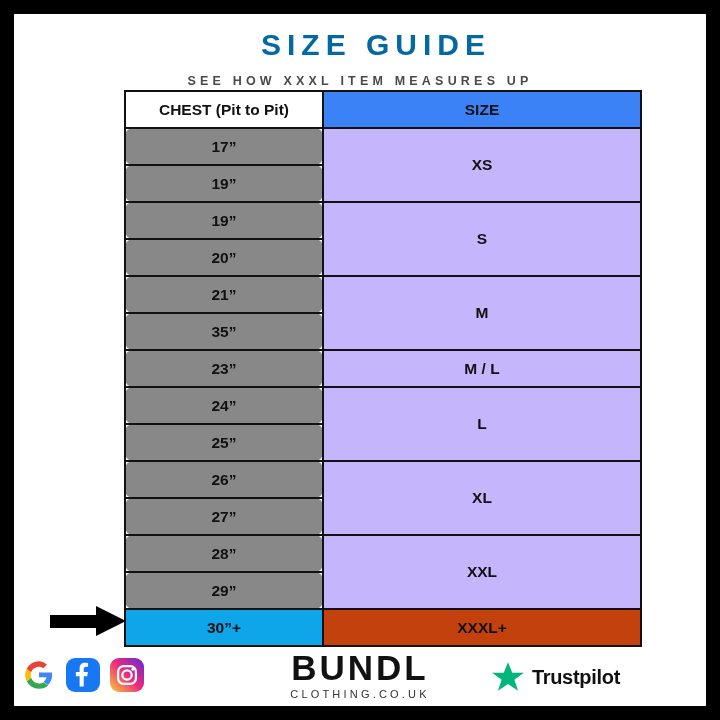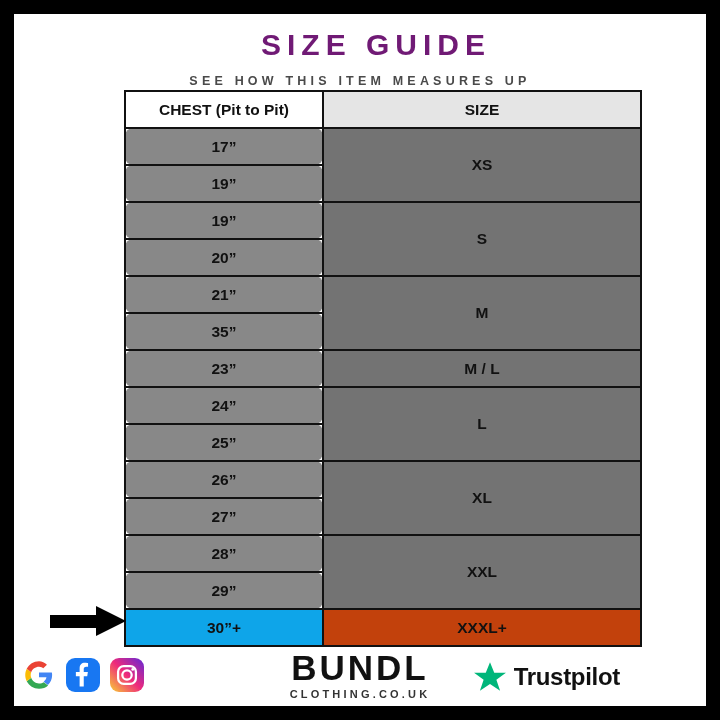--- a/index.html
+++ b/index.html
@@ -20,21 +20,21 @@
     width: 692px;
     height: 692px;
     background: #ffffff;
     box-sizing: border-box;
   }
   .title {
     text-align: center;
     font-size: 30px;
     font-weight: bold;
     letter-spacing: 6px;
-    color: #701a75;
+    color: #0369a1;
     margin-top: 14px;
     padding-left: 32px;
   }
   .subtitle {
     text-align: center;
     font-size: 12.5px;
     font-weight: bold;
     letter-spacing: 4.2px;
     color: #4a4a4a;
     margin-top: 12px;
@@ -59,33 +59,33 @@
     font-size: 15.5px;
     padding: 0;
   }
   td.head-chest {
     font-size: 17px;
     background: #ffffff;
     width: 196px;
   }
   td.head-size {
     font-size: 16px;
-    background: #e5e5e5;
+    background: #3b82f6;
   }
   td.chest {
     background: #888888;
     width: 196px;
     border-radius: 8px;
   }
   td.chest-last {
     background: #0ea5e9;
     width: 196px;
   }
   td.size {
-    background: #737373;
+    background: #c4b5fd;
     font-size: 18px;
   }
   td.size-last {
     background: #c2410c;
     font-size: 18px;
   }
   .arrow {
     position: absolute;
     left: 36px;
     top: 592px;
@@ -142,47 +142,47 @@
   }
   .brand-name {
     font-size: 35px;
     font-weight: bold;
     letter-spacing: 3px;
     color: #111111;
     line-height: 36px;
   }
   .brand-sub {
     font-size: 11px;
-    font-weight: bold;
+    font-weight: normal;
     letter-spacing: 3.2px;
     color: #333333;
     margin-top: 2px;
   }
   .trustpilot {
     position: absolute;
     right: 6px;
     top: 10px;
     display: flex;
     align-items: center;
     gap: 7px;
   }
   .tp-text {
-    font-size: 24px;
+    font-size: 20px;
     font-weight: bold;
     color: #111111;
     letter-spacing: -0.3px;
   }
 </style>
 </head>
 <body>
 
 <div class="card">
 
   <div class="title">SIZE GUIDE</div>
-  <div class="subtitle">SEE HOW THIS ITEM MEASURES UP</div>
+  <div class="subtitle">SEE HOW XXXL ITEM MEASURES UP</div>
 
   <div class="table-wrap">
     <table class="size-table">
       <tbody>
         <tr>
           <td class="head-chest">CHEST (Pit to Pit)</td>
           <td class="head-size">SIZE</td>
         </tr>
 
         <tr>

